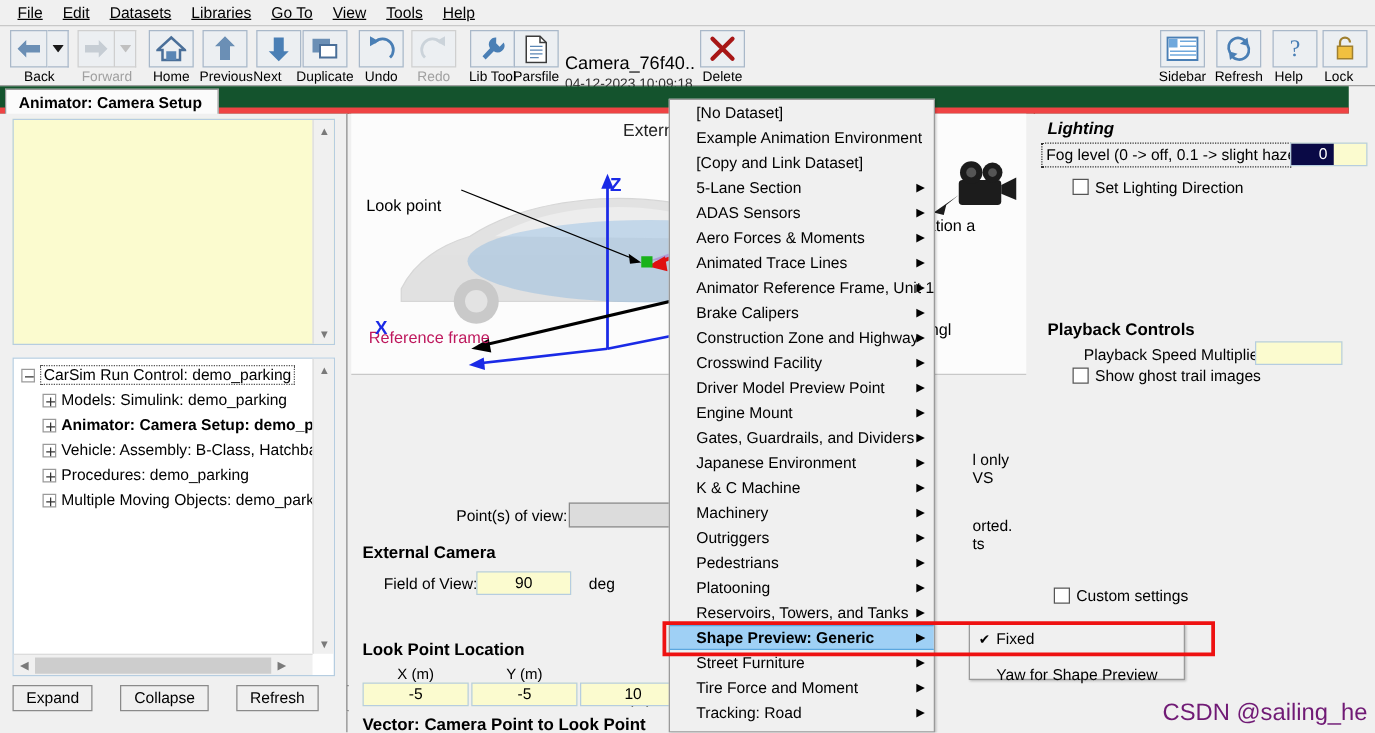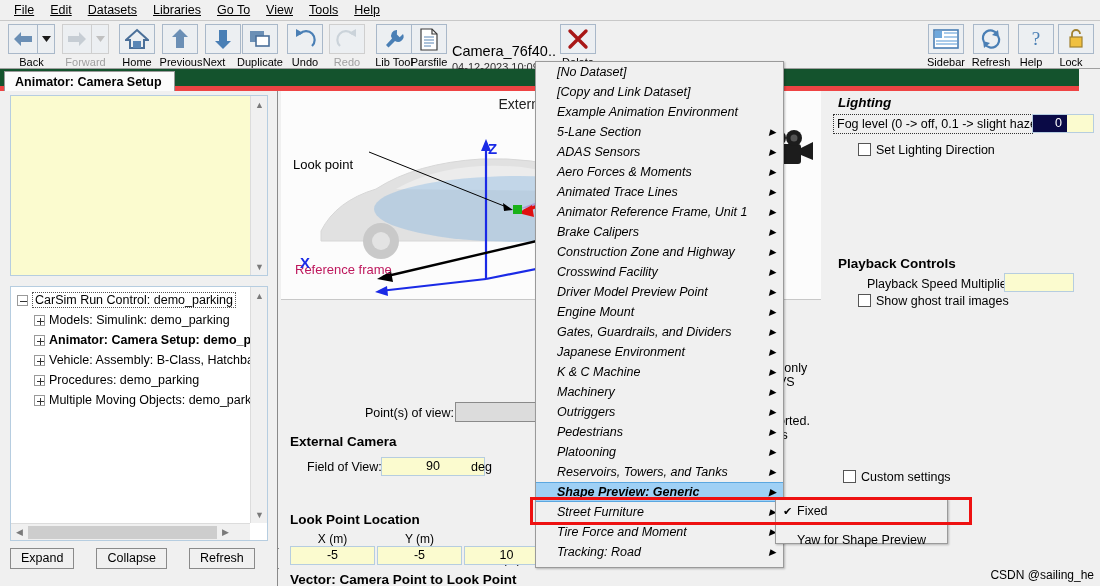--- a/index.html
+++ b/index.html
@@ -114,21 +114,21 @@
   
   .menu { position: absolute; background: #f0f0f0; border: 1px solid #9a9a9a;
      box-shadow: 1px 1px 2px rgba(0,0,0,0.25); }
   .menu .row { height: 20px; display: flex; align-items: center; padding-left: 21px;
      padding-right: 6px; font-size: 12.5px; white-space: nowrap; position: relative; }
   .menu .row.sel { background: #9fd0f5; border-top: 1px solid #5ba7e0; border-bottom: 1px solid #5ba7e0;
      font-weight: bold; }
   .menu .row .subarrow { position: absolute; right: 7px; font-size: 9px; line-height: 9px; }
   .menu .row .chk-glyph { position: absolute; left: 7px; font-size: 11px; }
 
-  .watermark { position: absolute; right: 6px; bottom: 4px; color: #000000; font-size: 12px; }
+  .watermark { position: absolute; right: 6px; bottom: 4px; color: #701a75; font-size: 19px; }
 
   .occl { position: absolute; font-size: 12.5px; white-space: nowrap; }
 </style>
 </head>
 <body>
 
 <div id="app">
 
   <div class="menubar">
     <div class="mi"><u>File</u></div>
@@ -420,21 +420,21 @@
     </div>
 
     <div style="position:absolute;left:432px;top:232px;font-size:15px;font-weight:bold;color:#1a2ae6;">Y</div>
 
     <div class="formlabel" style="left:86px;top:315px;">Point(s) of view:</div>
     <div class="greyfield" style="left:176px;top:311px;width:200px;">Exte</div>
 
     <div class="sectionhdr" style="left:11px;top:343px;">External Camera</div>
 
     <div class="formlabel" style="left:28px;top:369px;">Field of View:</div>
-    <div class="yfield" style="left:102px;top:366px;width:104px;">90</div>
+    <div class="yfield" style="left:102px;top:366px;width:76px;">90</div>
     <div class="formlabel" style="left:192px;top:369px;">deg</div>
 
     <div class="sectionhdr" style="left:11px;top:421px;">Look Point Location</div>
     <div class="colhdr" style="left:11px;top:441px;width:85px;">X (m)</div>
     <div class="colhdr" style="left:98px;top:441px;width:85px;">Y (m)</div>
     <div class="colhdr" style="left:185px;top:461px;width:85px;">Z (m)</div>
     <div class="yfield" style="left:11px;top:455px;width:85px;">-5</div>
     <div class="yfield" style="left:98px;top:455px;width:85px;">-5</div>
     <div class="yfield" style="left:185px;top:455px;width:85px;">10</div>
 
@@ -463,29 +463,29 @@
 
     <div class="chk" style="left:15px;top:379px;"></div>
     <div class="formlabel" style="left:33px;top:379px;">Custom settings</div>
   </div>
 
   <div class="occl" style="left:778px;top:361px;">l only</div>
   <div class="occl" style="left:778px;top:375px;">VS</div>
   <div class="occl" style="left:778px;top:414px;">orted.</div>
   <div class="occl" style="left:778px;top:428px;">ts</div>
 
-  <div class="menu" style="left:535px;top:61px;width:249px;height:507px;font-style:italic;">
+  <div class="menu" style="left:535px;top:79px;width:213px;height:507px;">
     <div class="row">
       <span>[No Dataset]</span>
     </div>
     <div class="row">
+      <span>Example Animation Environment</span>
+    </div>
+    <div class="row">
       <span>[Copy and Link Dataset]</span>
-    </div>
-    <div class="row">
-      <span>Example Animation Environment</span>
     </div>
     <div class="row">
       <span>5-Lane Section</span>
       <span class="subarrow">▶</span>
     </div>
     <div class="row">
       <span>ADAS Sensors</span>
       <span class="subarrow">▶</span>
     </div>
     <div class="row">

